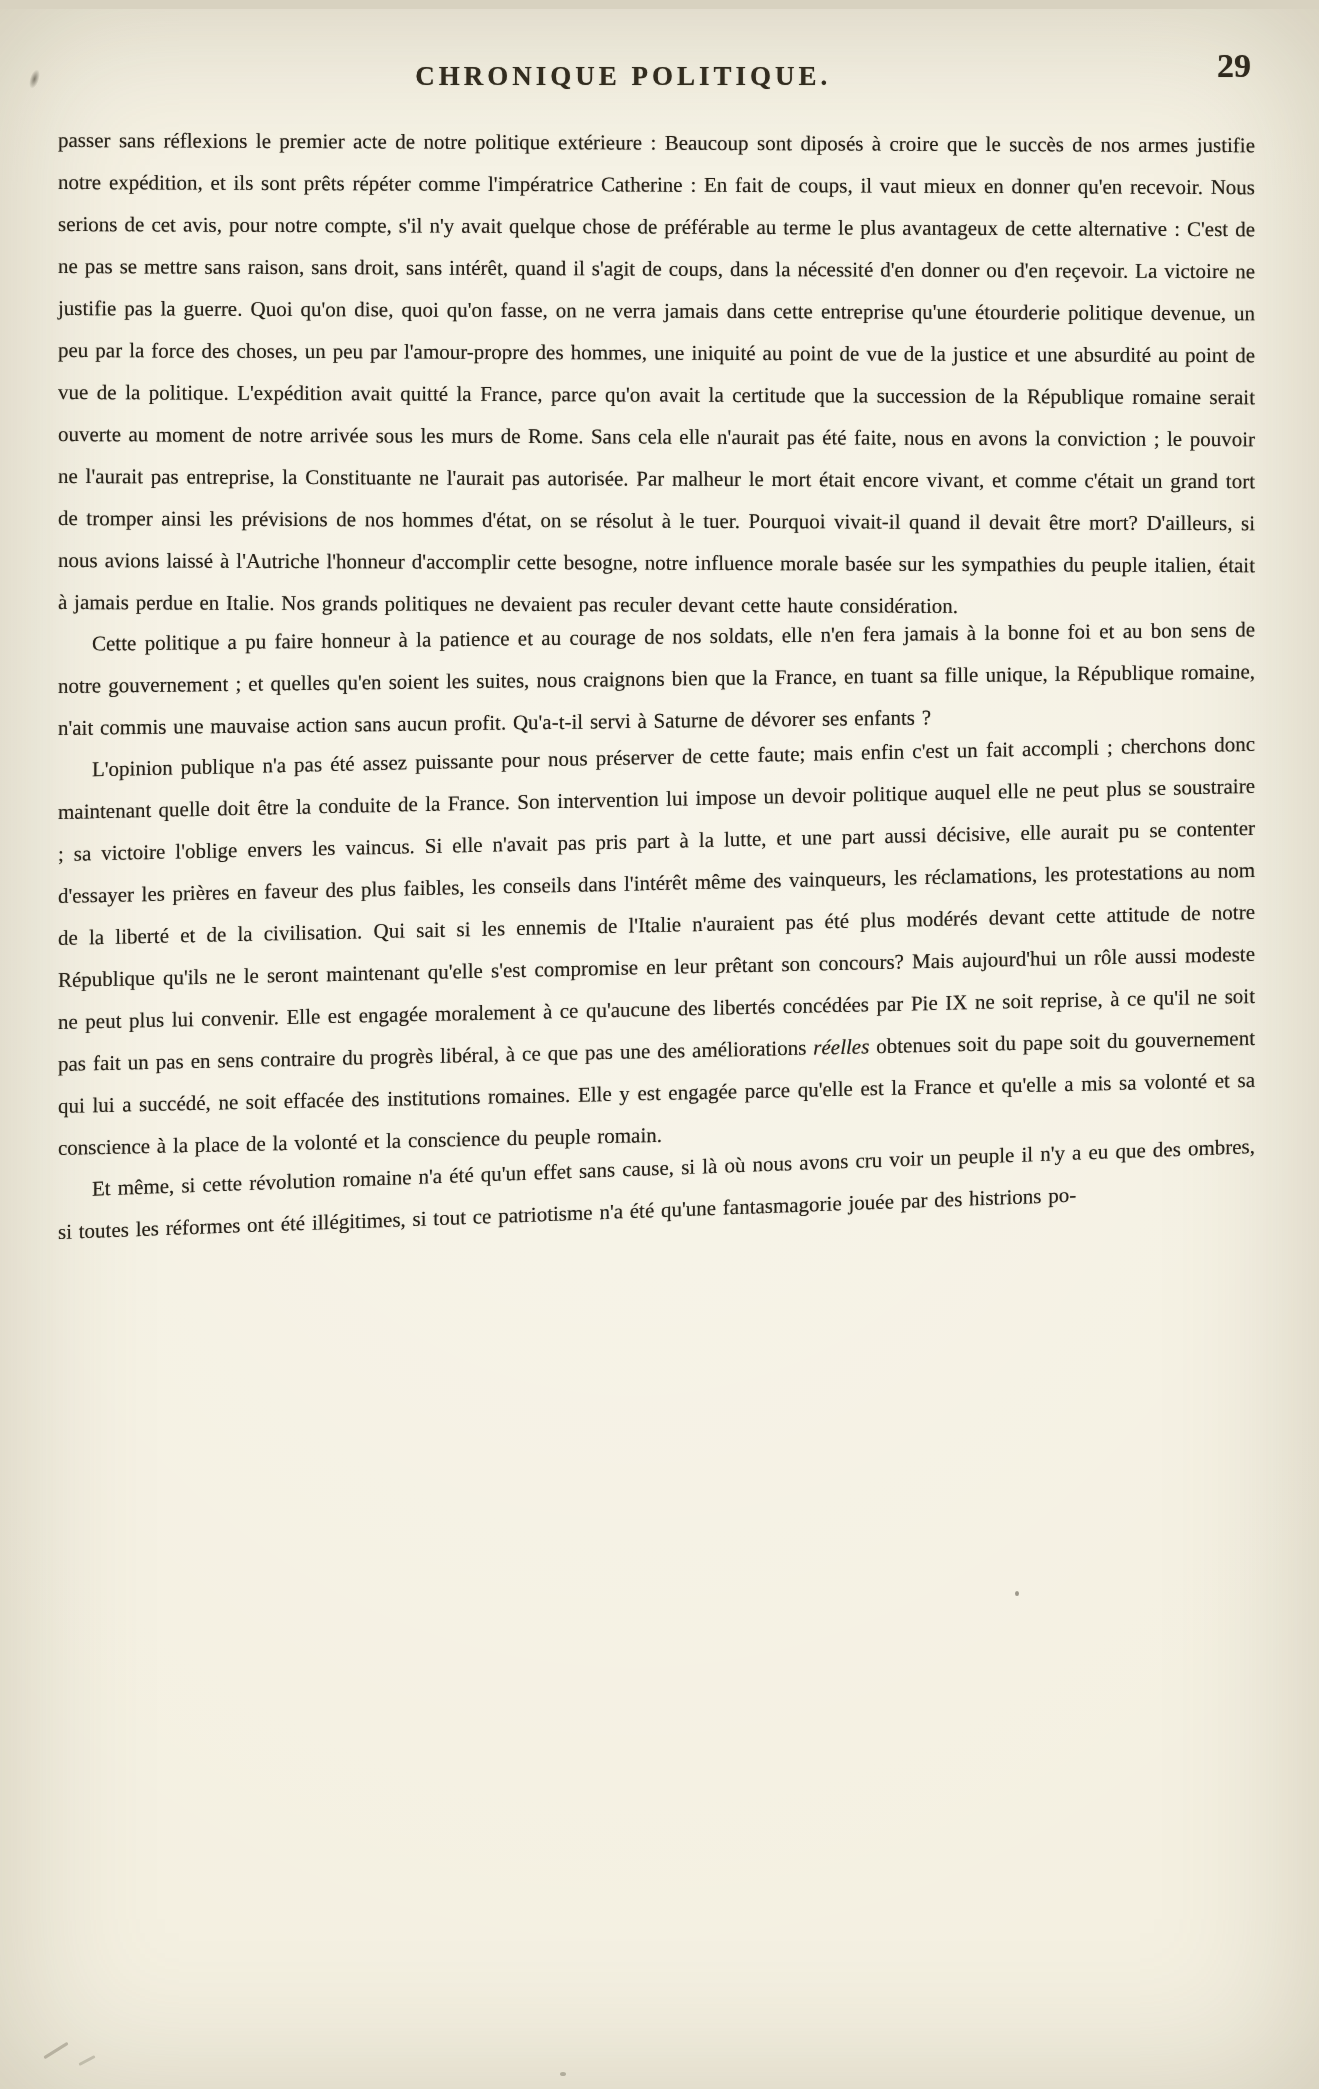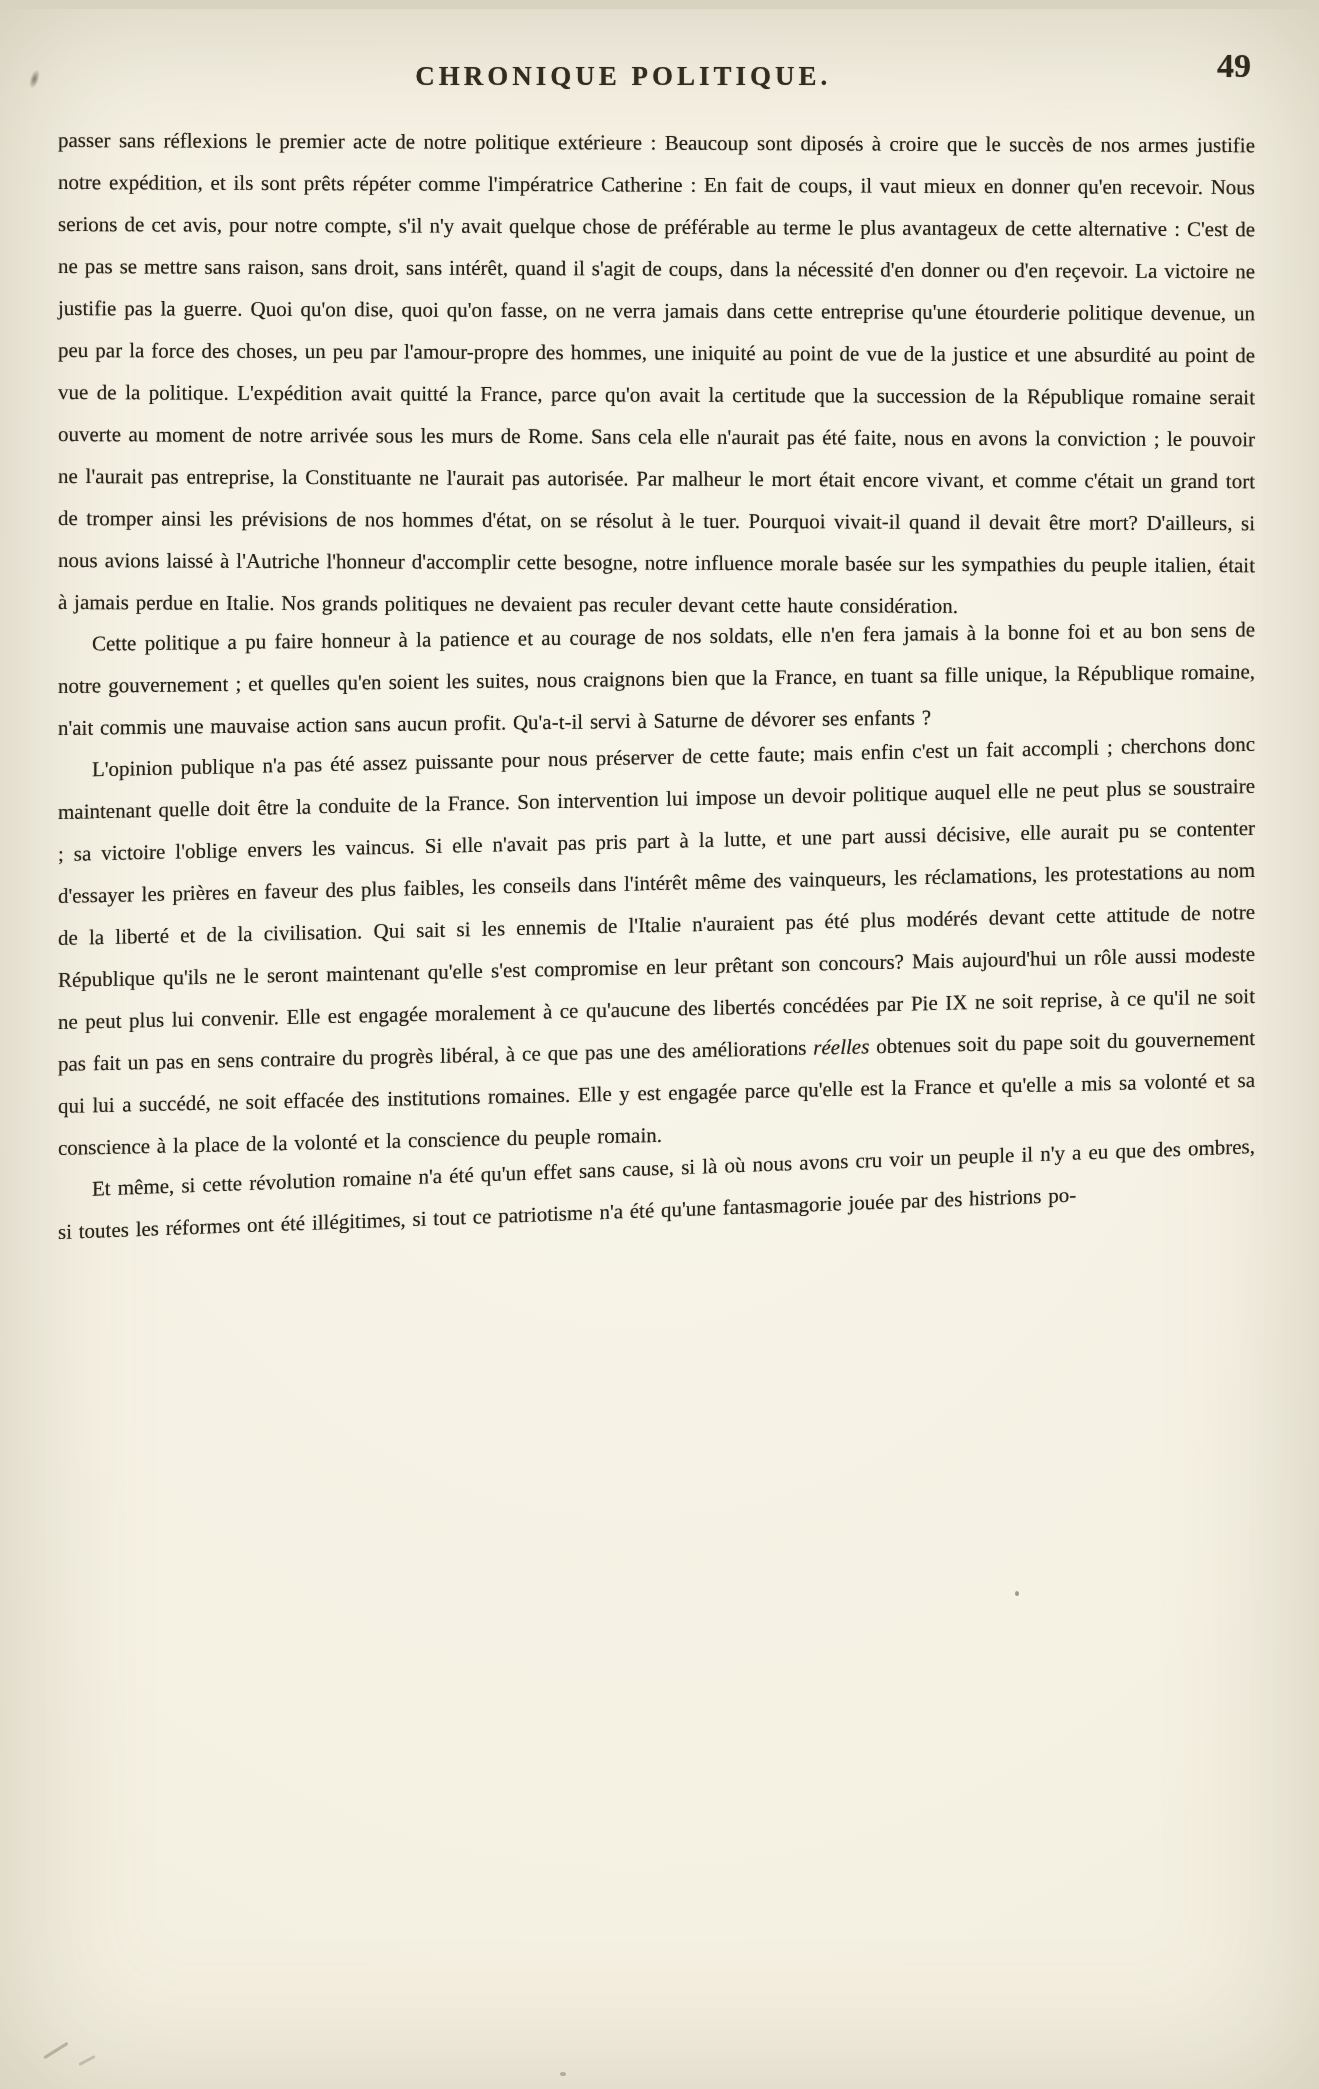--- a/index.html
+++ b/index.html
@@ -115,21 +115,21 @@
 </style>
 </head>
 <body>
 
 <div class="page">
 
   <div class="content">
 
     <div class="header">
       <div class="running-title">CHRONIQUE POLITIQUE.</div>
-      <div class="page-number">49</div>
+      <div class="page-number">29</div>
     </div>
 
     <div class="body-text">
       <p class="para p1">passer sans réflexions le premier acte de notre politique extérieure : Beaucoup sont diposés à croire que le succès de nos armes justifie notre expédition, et ils sont prêts répéter comme l'impératrice Catherine : En fait de coups, il vaut mieux en donner qu'en recevoir. Nous serions de cet avis, pour notre compte, s'il n'y avait quelque chose de préférable au terme le plus avantageux de cette alternative : C'est de ne pas se mettre sans raison, sans droit, sans intérêt, quand il s'agit de coups, dans la nécessité d'en donner ou d'en reçevoir. La victoire ne justifie pas la guerre. Quoi qu'on dise, quoi qu'on fasse, on ne verra jamais dans cette entreprise qu'une étourderie politique devenue, un peu par la force des choses, un peu par l'amour-propre des hommes, une iniquité au point de vue de la justice et une absurdité au point de vue de la politique. L'expédition avait quitté la France, parce qu'on avait la certitude que la succession de la République romaine serait ouverte au moment de notre arrivée sous les murs de Rome. Sans cela elle n'aurait pas été faite, nous en avons la conviction ; le pouvoir ne l'aurait pas entreprise, la Constituante ne l'aurait pas autorisée. Par malheur le mort était encore vivant, et comme c'était un grand tort de tromper ainsi les prévisions de nos hommes d'état, on se résolut à le tuer. Pourquoi vivait-il quand il devait être mort? D'ailleurs, si nous avions laissé à l'Autriche l'honneur d'accomplir cette besogne, notre influence morale basée sur les sympathies du peuple italien, était à jamais perdue en Italie. Nos grands politiques ne devaient pas reculer devant cette haute considération.</p>
       <p class="para p2 indent">Cette politique a pu faire honneur à la patience et au courage de nos soldats, elle n'en fera jamais à la bonne foi et au bon sens de notre gouvernement ; et quelles qu'en soient les suites, nous craignons bien que la France, en tuant sa fille unique, la République romaine, n'ait commis une mauvaise action sans aucun profit. Qu'a-t-il servi à Saturne de dévorer ses enfants ?</p>
       <p class="para p3 indent"><span>L'opinion publique n'a pas été assez puissante pour nous préserver de cette faute; mais enfin c'est un fait accompli ; cherchons donc maintenant quelle doit être la conduite de la France. Son intervention lui impose un devoir politique auquel elle ne peut plus se soustraire ; sa victoire l'oblige envers les vaincus. Si elle n'avait pas pris part à la lutte, et une part aussi décisive, elle aurait pu se contenter d'essayer les prières en faveur des plus faibles, les conseils dans l'intérêt même des vainqueurs, les réclamations, les protestations au nom de la liberté et de la civilisation. Qui sait si les ennemis de l'Italie n'auraient pas été plus modérés devant cette attitude de notre République qu'ils ne le seront maintenant qu'elle s'est compromise en leur prêtant son concours? Mais aujourd'hui un rôle aussi modeste ne peut plus lui convenir. Elle est engagée moralement à ce qu'aucune des libertés concédées par Pie IX ne soit reprise, à ce qu'il ne soit pas fait un pas en sens contraire du progrès libéral, à ce que pas une des améliorations </span><em class="emph">réelles</em><span> obtenues soit du pape soit du gouvernement qui lui a succédé, ne soit effacée des institutions romaines. Elle y est engagée parce qu'elle est la France et qu'elle a mis sa volonté et sa conscience à la place de la volonté et la conscience du peuple romain.</span></p>
       <p class="para p4 indent">Et même, si cette révolution romaine n'a été qu'un effet sans cause, si là où nous avons cru voir un peuple il n'y a eu que des ombres, si toutes les réformes ont été illégitimes, si tout ce patriotisme n'a été qu'une fantasmagorie jouée par des histrions po-</p>
     </div>
 
   </div>

